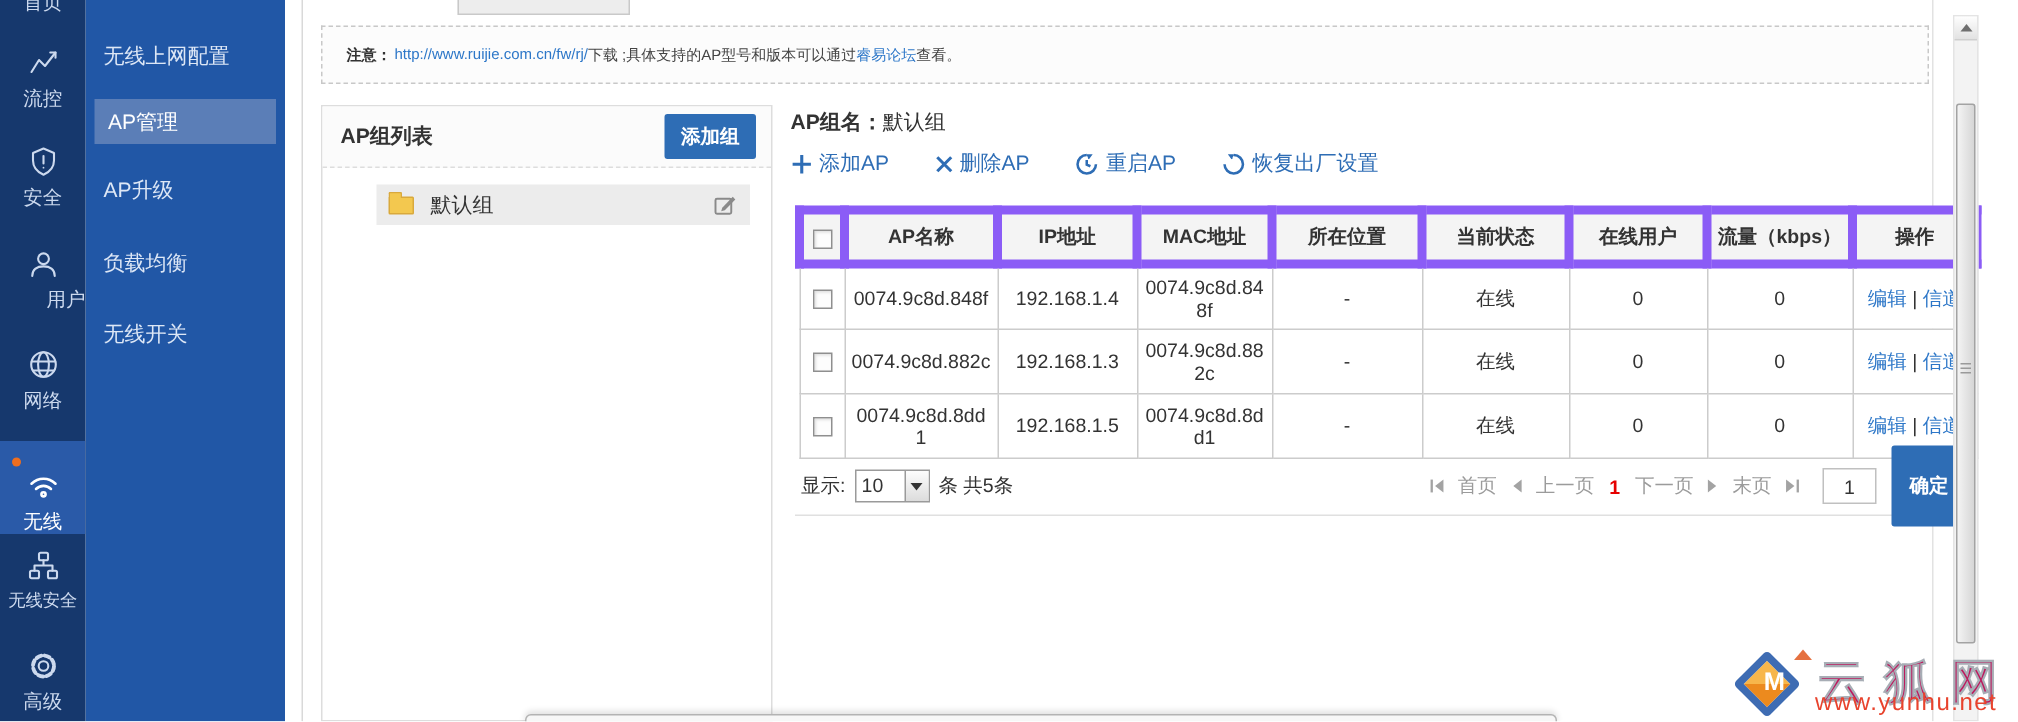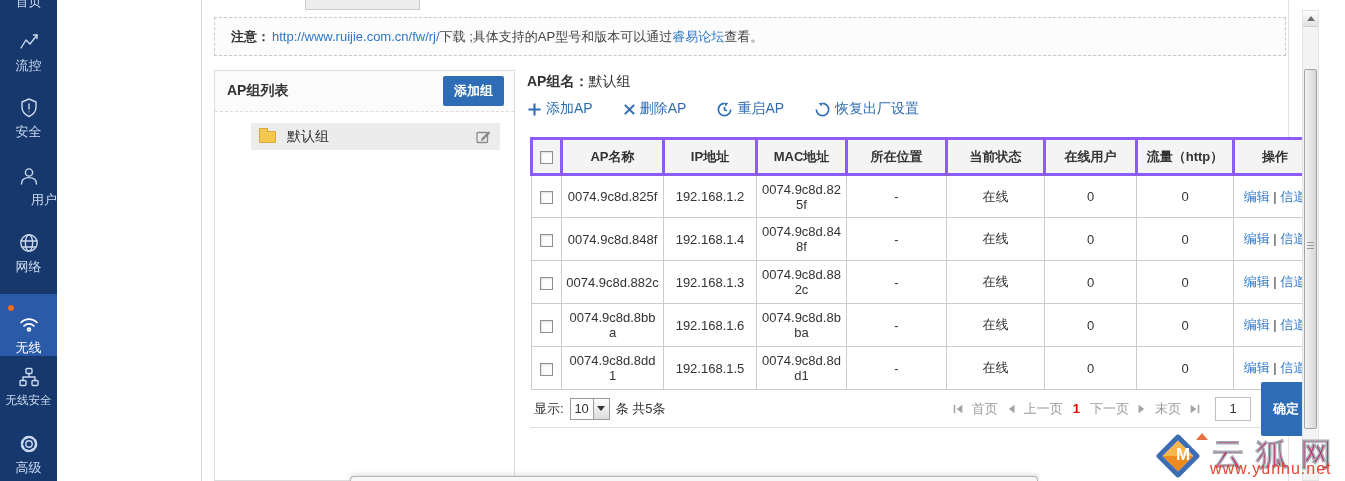--- a/index.html
+++ b/index.html
@@ -28,21 +28,21 @@
 
   
   .content-left-line  { position:absolute; left:201px; top:0; width:1px; height:481px; background:#d9d9d9; }
   .content-right-line { position:absolute; left:1288px; top:0; width:1px; height:481px; background:#e2e2e2; }
   .top-cutoff { position:absolute; left:305px; top:-4px; width:115px; height:14px; background:#ededed; border:1px solid #c9c9c9; }
   .bottom-cutoff { position:absolute; left:350px; top:476px; width:688px; height:8px; background:#f7f7f7;
       border:1px solid #b3b3b3; border-bottom:none; border-radius:4px 4px 0 0; box-shadow:0 -2px 4px rgba(0,0,0,.12); }
 
   
   .notice { position:absolute; left:214px; top:17px; width:1072px; height:39px; border:1px dashed #c8c8c8;
-      background:#fcfcfc; font-size:13px; color:#444; display:flex; align-items:center; padding:0 16px; white-space:nowrap; overflow:hidden; }
+      background:#fcfcfc; font-size:10px; color:#444; display:flex; align-items:center; padding:0 16px; white-space:nowrap; overflow:hidden; }
   .notice b { color:#333; margin-right:2px; }
   .notice a { color:#2d77c8; text-decoration:none; }
 
   
   .group-panel { position:absolute; left:214px; top:70px; width:301px; height:411px; background:#fff; border:1px solid #ddd; }
   .group-panel-header { height:41px; background:#fbfbfb; border-bottom:1px dashed #ddd; display:flex; align-items:center; justify-content:space-between; padding:0 10px 0 12px; }
   .group-panel-title { font-size:14px; font-weight:bold; color:#333; }
   .btn-blue { background:#2e6db5; color:#fff; border:none; font-size:13px; padding:6px 11px; border-radius:2px; cursor:pointer; font-family:inherit;font-weight:bold; }
   .tree { padding:8px 0 0 12px; }
   .tree-row { display:flex; align-items:center; height:26px; font-size:14px; color:#333; }
@@ -56,29 +56,29 @@
   
   .group-name-line { position:absolute; left:527px; top:73px; font-size:14px; color:#333; }
   .group-name-line .lbl { font-weight:bold; }
   .toolbar { position:absolute; left:527px; top:100px; display:flex; align-items:center; gap:30px; }
   .tool-link { display:flex; align-items:center; gap:4px; color:#2e6db5; font-size:14px; cursor:pointer; }
   .tool-link svg { display:block; }
 
   
   .table-wrap { position:absolute; left:530px; top:137px; width:785px; }
   table.ap-table { width:785px; border-collapse:collapse; table-layout:fixed; }
-  .ap-table th { height:36px; background:#f4f4f4; border:3px solid #8b5cf6; font-size:13px; font-weight:bold; color:#333; text-align:center; }
+  .ap-table th { height:36px; background:#f4f4f4; border:6px solid #8b5cf6; font-size:13px; font-weight:bold; color:#333; text-align:center; }
   .ap-table td { height:43px; border:1px solid #ccc; font-size:13px; color:#333; text-align:center; word-break:break-all; padding:2px 4px; background:#fff; }
   .ap-table a { color:#2d77c8; text-decoration:none; }
   .cbx { width:13px; height:13px; border:1px solid #8f8f8f; background:#fdfdfd; box-shadow:inset 1px 1px 2px rgba(0,0,0,.12); display:inline-block; vertical-align:middle; }
 
   
   .pager { height:38px; border-bottom:1px solid #e0e0e0; display:flex; align-items:center; justify-content:space-between; font-size:13px; color:#333; padding:0 4px; }
   .pager-left { display:flex; align-items:center; gap:6px; }
-  .select-box { display:flex; align-items:stretch; border:1px solid #9a9a9a; background:#fff; height:22px; }
+  .select-box { display:flex; align-items:stretch; border:1px solid #9a9a9a; background:#fff; height:22px;gap:10px; }
   .select-box .sel-val { width:22px; text-align:center; line-height:20px; font-size:13px; }
   .select-box .sel-btn { width:16px; border-left:1px solid #9a9a9a; background:linear-gradient(#fdfdfd,#dcdcdc); display:flex; align-items:center; justify-content:center; }
   .sel-btn::after { content:""; width:0; height:0; border:4px solid transparent; border-top:5px solid #333; margin-top:4px; }
   .pager-right { display:flex; align-items:center; gap:8px; color:#9b9b9b; }
   .nav-ic { display:block; }
   .pg-cur { color:#e60000; font-weight:bold; margin:0 2px; }
   .goto-input { width:36px; height:24px; border:1px solid #c0c0c0; text-align:center; font-size:13px; font-family:inherit; color:#333; margin-left:6px; }
   .pager-right .btn-blue { padding:18px 12px; margin-left:2px; }
 
   
@@ -174,20 +174,29 @@
       <span class="icon" data-interactable="false">
         <svg class="lineicon" width="24" height="24" viewBox="0 0 24 24">
             <circle cx="12" cy="12" r="3.2"></circle>
             <circle cx="12" cy="12" r="7" style="stroke-dasharray:3.4 2.2; stroke-width:2.6;"></circle>
           </svg>
       </span>
       <span class="rail-label" data-interactable="false">高级</span>
     </div>
   </aside>
 
+  <nav class="submenu" data-interactable="false">
+    <div data-interactable="false">
+        <div class="submenu-item" data-interactable="true"><span class="submenu-label" data-interactable="false">无线上网配置</span></div>
+        <div class="submenu-item active" data-interactable="true"><span class="submenu-label" data-interactable="false">AP管理</span></div>
+        <div class="submenu-item" data-interactable="true"><span class="submenu-label" data-interactable="false">AP升级</span></div>
+        <div class="submenu-item" data-interactable="true"><span class="submenu-label" data-interactable="false">负载均衡</span></div>
+        <div class="submenu-item" data-interactable="true"><span class="submenu-label" data-interactable="false">无线开关</span></div>
+      </div>
+  </nav>
 
   <div class="content-left-line" data-interactable="false"></div>
   <div class="content-right-line" data-interactable="false"></div>
   <div class="top-cutoff" data-interactable="false"></div>
 
   <div class="notice" data-interactable="false">
     <b data-interactable="false">注意：</b>
       <a href="#" data-interactable="true">http://www.ruijie.com.cn/fw/rj/</a>
       <span data-interactable="false"> 下载 ;具体支持的AP型号和版本可以通过</span>
       <a href="#" data-interactable="true">睿易论坛</a>
@@ -262,63 +271,41 @@
       </colgroup>
       <thead>
         <tr data-interactable="false">
           <th data-interactable="false"><span class="cbx" data-interactable="true"></span></th>
         <th data-interactable="false">AP名称</th>
             <th data-interactable="false">IP地址</th>
             <th data-interactable="false">MAC地址</th>
             <th data-interactable="false">所在位置</th>
             <th data-interactable="false">当前状态</th>
             <th data-interactable="false">在线用户</th>
-            <th data-interactable="false">流量（http）</th>
+            <th data-interactable="false">流量（kbps）</th>
             <th data-interactable="false">操作</th>
           </tr>
       </thead>
       <tbody>
-          <tr data-interactable="false">
-    <td data-interactable="false"><span class="cbx" data-interactable="true"></span></td>
-    <td data-interactable="false">0074.9c8d.825f</td>
-    <td data-interactable="false">192.168.1.2</td>
-    <td data-interactable="false">0074.9c8d.825f</td>
-    <td data-interactable="false">-</td>
-    <td data-interactable="false">在线</td>
-    <td data-interactable="false">0</td>
-    <td data-interactable="false">0</td>
-    <td data-interactable="false"><a href="#" data-interactable="true">编辑</a> <span data-interactable="false">|</span> <a href="#" data-interactable="true">信道</a></td>
-  </tr>
           <tr data-interactable="false">
     <td data-interactable="false"><span class="cbx" data-interactable="true"></span></td>
     <td data-interactable="false">0074.9c8d.848f</td>
     <td data-interactable="false">192.168.1.4</td>
     <td data-interactable="false">0074.9c8d.848f</td>
     <td data-interactable="false">-</td>
     <td data-interactable="false">在线</td>
     <td data-interactable="false">0</td>
     <td data-interactable="false">0</td>
     <td data-interactable="false"><a href="#" data-interactable="true">编辑</a> <span data-interactable="false">|</span> <a href="#" data-interactable="true">信道</a></td>
   </tr>
           <tr data-interactable="false">
     <td data-interactable="false"><span class="cbx" data-interactable="true"></span></td>
     <td data-interactable="false">0074.9c8d.882c</td>
     <td data-interactable="false">192.168.1.3</td>
     <td data-interactable="false">0074.9c8d.882c</td>
-    <td data-interactable="false">-</td>
-    <td data-interactable="false">在线</td>
-    <td data-interactable="false">0</td>
-    <td data-interactable="false">0</td>
-    <td data-interactable="false"><a href="#" data-interactable="true">编辑</a> <span data-interactable="false">|</span> <a href="#" data-interactable="true">信道</a></td>
-  </tr>
-          <tr data-interactable="false">
-    <td data-interactable="false"><span class="cbx" data-interactable="true"></span></td>
-    <td data-interactable="false">0074.9c8d.8bba</td>
-    <td data-interactable="false">192.168.1.6</td>
-    <td data-interactable="false">0074.9c8d.8bba</td>
     <td data-interactable="false">-</td>
     <td data-interactable="false">在线</td>
     <td data-interactable="false">0</td>
     <td data-interactable="false">0</td>
     <td data-interactable="false"><a href="#" data-interactable="true">编辑</a> <span data-interactable="false">|</span> <a href="#" data-interactable="true">信道</a></td>
   </tr>
           <tr data-interactable="false">
     <td data-interactable="false"><span class="cbx" data-interactable="true"></span></td>
     <td data-interactable="false">0074.9c8d.8dd1</td>
     <td data-interactable="false">192.168.1.5</td>

